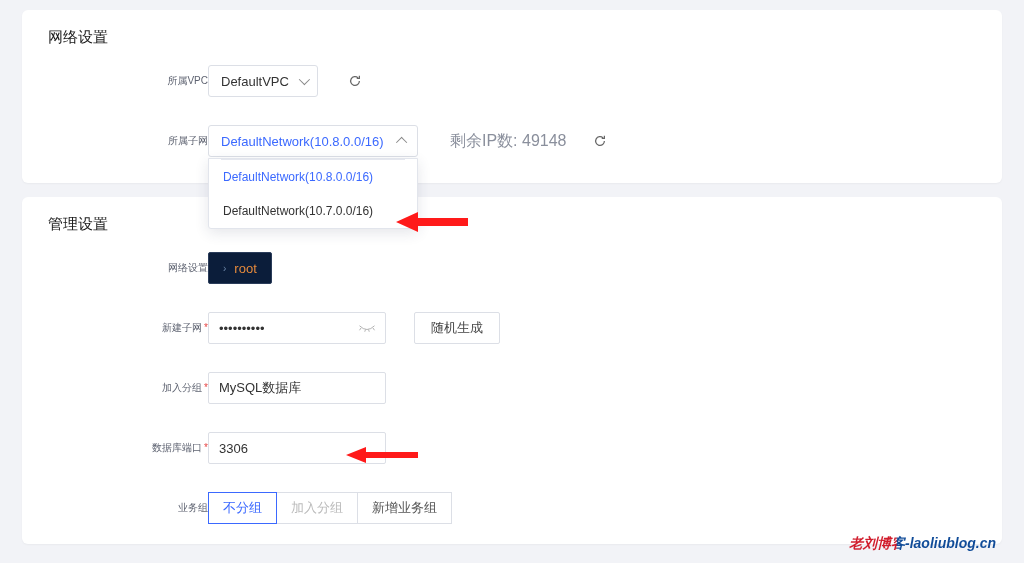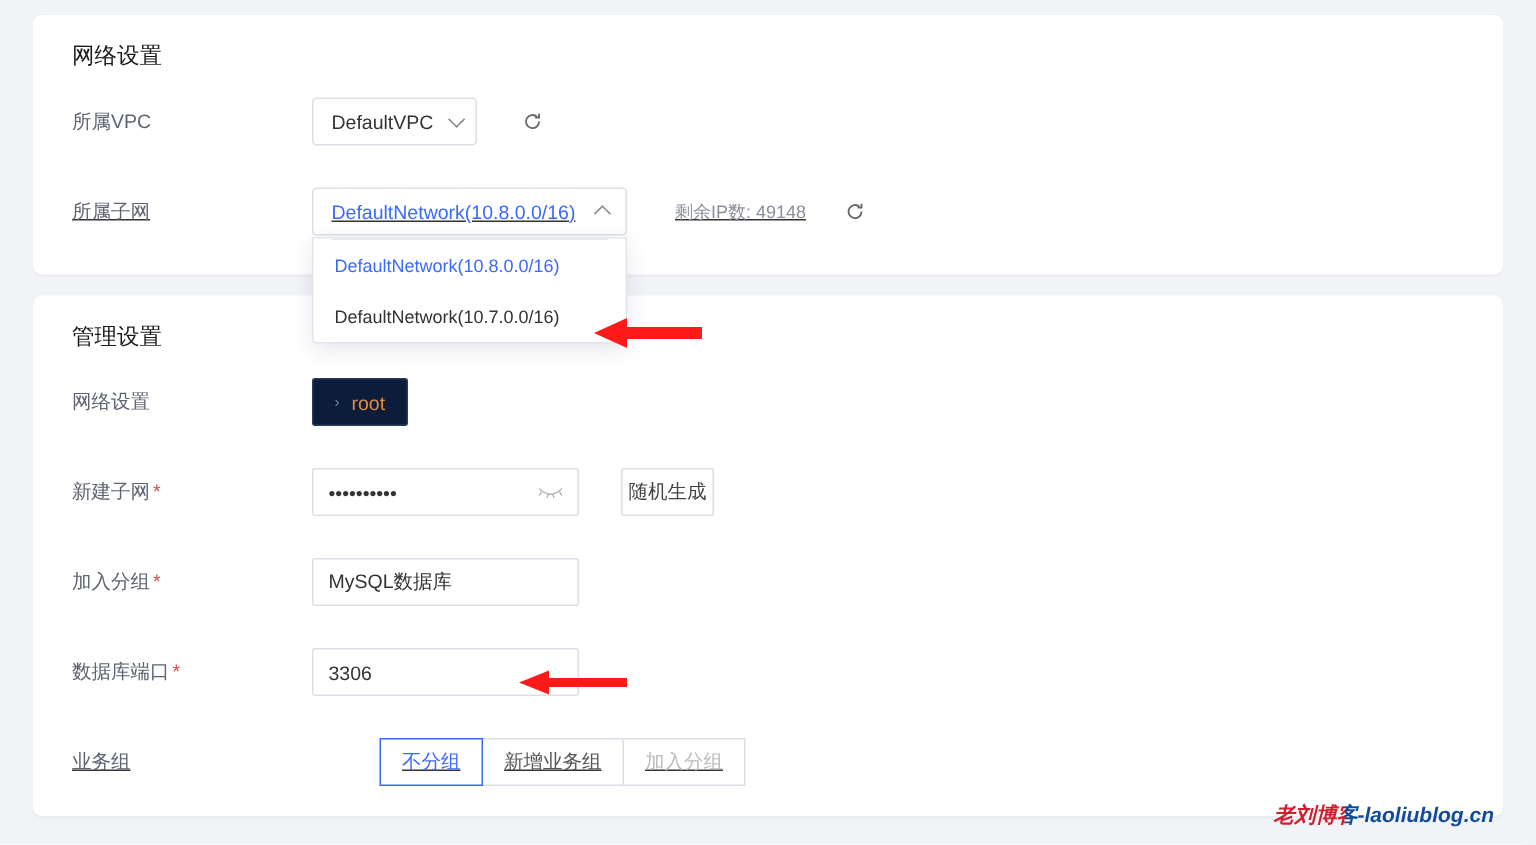--- a/index.html
+++ b/index.html
@@ -25,26 +25,27 @@
       font-weight: 400;
       color: #1a1a1a;
       margin-bottom: 18px;
     }
     .row {
       display: flex;
       align-items: center;
       margin-bottom: 28px;
       min-height: 32px;
     }
-    .row:last-child { margin-bottom: 2px; text-decoration: underline; }
+    .row:last-child { margin-bottom: 2px; }
     .label {
       width: 160px;
       flex-shrink: 0;
       color: #5e6371;
-      font-size: 13px;
+      font-size: 10px;
+      text-align: right;
     }
     .required::after {
       content: "*";
       color: #e64545;
       margin-left: 2px;
     }
     .select {
       display: inline-flex;
       align-items: center;
       border: 1px solid #dcdfe6;
@@ -71,21 +72,21 @@
       width: 14px;
       height: 14px;
       margin-left: 14px;
       color: #666;
       cursor: pointer;
     }
     .refresh-icon svg { display: block; }
     .ip-count {
       margin-left: 16px;
       color: #8a8f9c;
-      font-size: 12px;
+      font-size: 16px;
     }
     .dropdown {
       position: absolute;
       top: 32px;
       left: -1px;
       width: 210px;
       background: #fff;
       border: 1px solid #e2e5ec;
       box-shadow: 0 4px 14px rgba(40,50,80,0.12);
       z-index: 50;
@@ -144,32 +145,31 @@
       top: 50%;
       transform: translateY(-50%);
       color: #aaa;
       cursor: pointer;
       font-size: 12px;
     }
     .btn {
       border: 1px solid #dcdfe6;
       background: #fff;
       border-radius: 2px;
-      padding: 6px 4px;
+      padding: 6px 16px;
       height: 32px;
       cursor: pointer;
       font-size: 13px;
       color: #444;
       margin-left: 12px;
       display: inline-flex;
       align-items: center;
     }
     .btn-group {
       display: inline-flex;
-      margin-left: 45px;
     }
     .btn-seg {
       border: 1px solid #dcdfe6;
       background: #fff;
       padding: 6px 14px;
       height: 32px;
       font-size: 13px;
       cursor: pointer;
       display: inline-flex;
       align-items: center;
@@ -284,22 +284,22 @@
 
   <div class="row">
     <div class="label required">数据库端口</div>
     <input class="input" value="3306" style="">
   </div>
 
   <div class="row" style="margin-bottom:2px;">
     <div class="label">业务组</div>
     <div class="btn-group">
       <div class="btn-seg active">不分组</div>
+      <div class="btn-seg disabled">加入分组</div>
       <div class="btn-seg">新增业务组</div>
-      <div class="btn-seg disabled">加入分组</div>
     </div>
   </div>
 </div>
 
 <svg class="red-arrow" style="left:396px; top:210px;" width="72" height="24" viewBox="0 0 72 24">
   <polygon points="0,12 22,2 22,8 72,8 72,16 22,16 22,22" fill="#ff1a1a"></polygon>
 </svg>
 <svg class="red-arrow" style="left:346px; top:446px;" width="72" height="18" viewBox="0 0 72 18">
   <polygon points="0,9 20,1 20,6 72,6 72,12 20,12 20,17" fill="#ff1a1a"></polygon>
 </svg>

